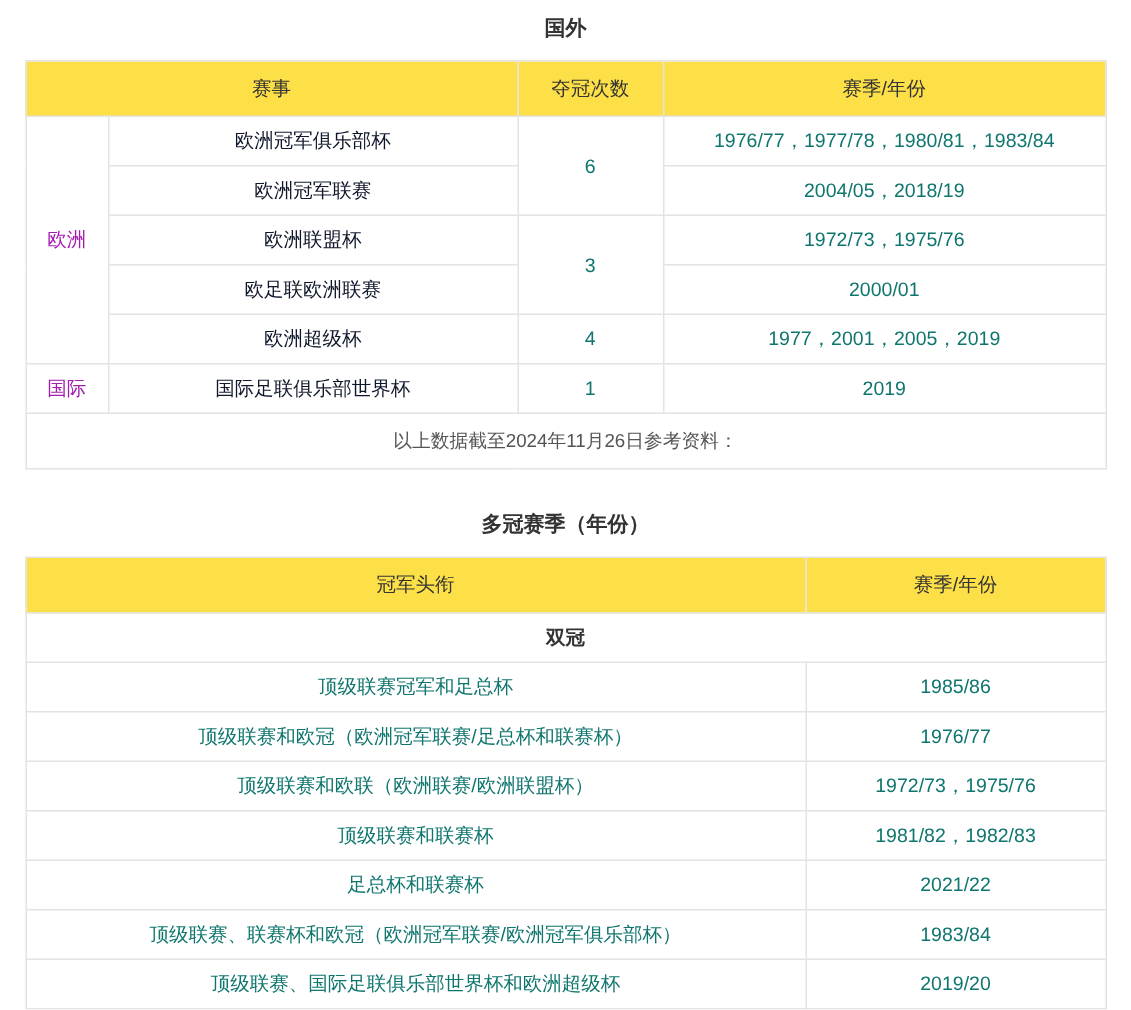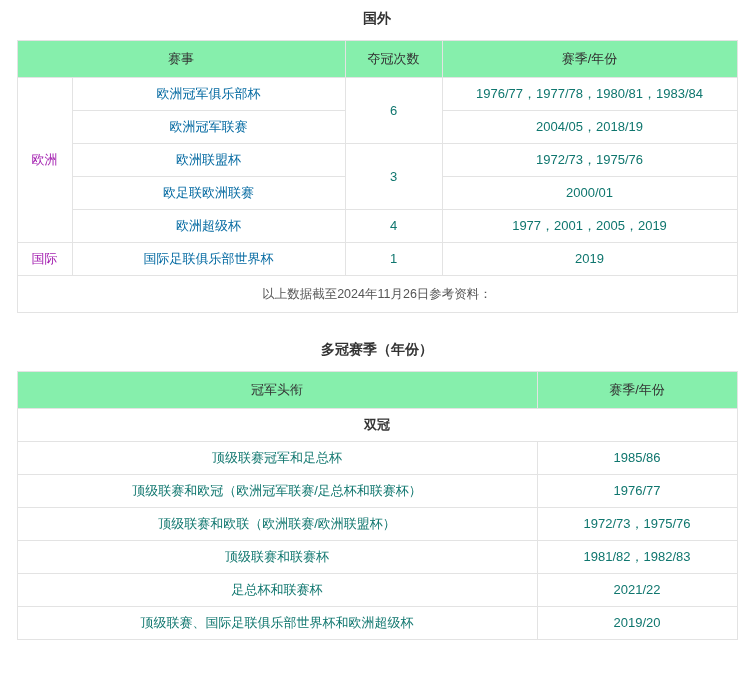--- a/index.html
+++ b/index.html
@@ -34,27 +34,27 @@
   th, td {
     border: 1px solid #e3e3e3;
     padding: 7px 4px;
     text-align: center;
     font-weight: normal;
     font-size: 13px;
     line-height: 18px;
     color: #0f766e;
   }
   thead th {
-    background: #86efac;
+    background: #fde047;
     color: #333;
     font-size: 13px;
     padding: 9px 4px;
   }
   .link {
-    color: #0369a1;
+    color: #0f172a;
     cursor: pointer;
     margin-left: 37px;
   }
   .rowhead {
     font-weight: normal;
     color: #a21caf;
   }
   .note-row td {
     color: #555;
     font-size: 12.5px;
@@ -162,20 +162,24 @@
       <tr>
         <td>顶级联赛和联赛杯</td>
         <td>1981/82，1982/83</td>
       </tr>
       <tr>
         <td>足总杯和联赛杯</td>
         <td>2021/22</td>
       </tr>
 
       <tr>
+        <td>顶级联赛、联赛杯和欧冠（欧洲冠军联赛/欧洲冠军俱乐部杯）</td>
+        <td>1983/84</td>
+      </tr>
+      <tr>
         <td>顶级联赛、国际足联俱乐部世界杯和欧洲超级杯</td>
         <td>2019/20</td>
       </tr>
 
     </tbody>
   </table>
 
 </div>
 
 </body></html>

